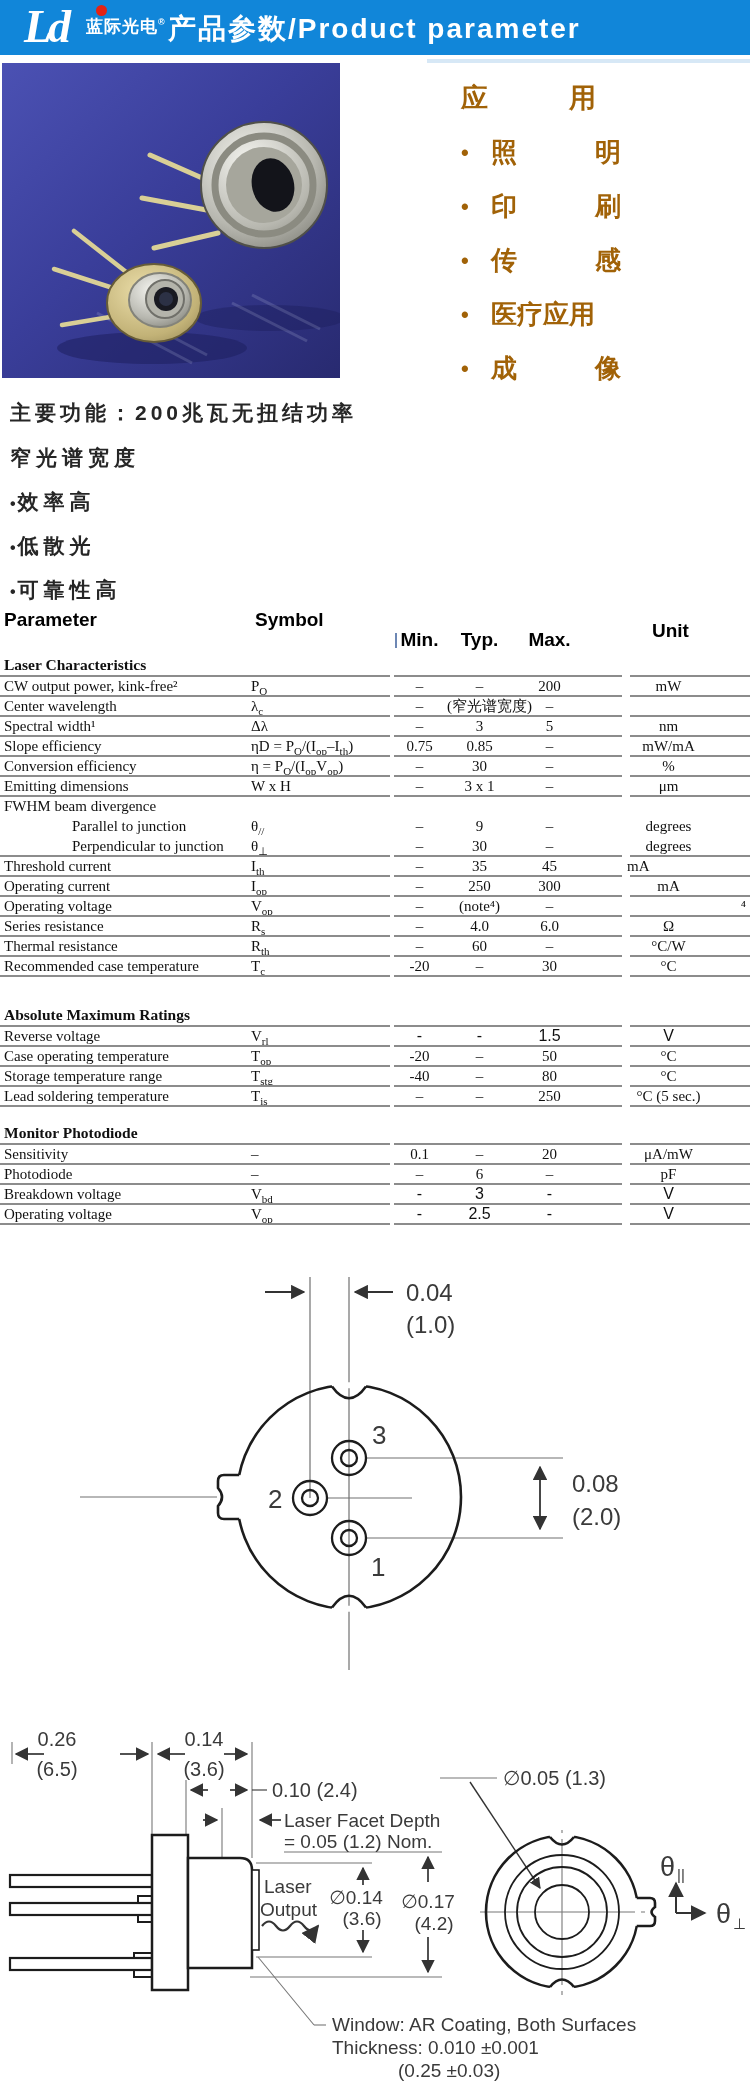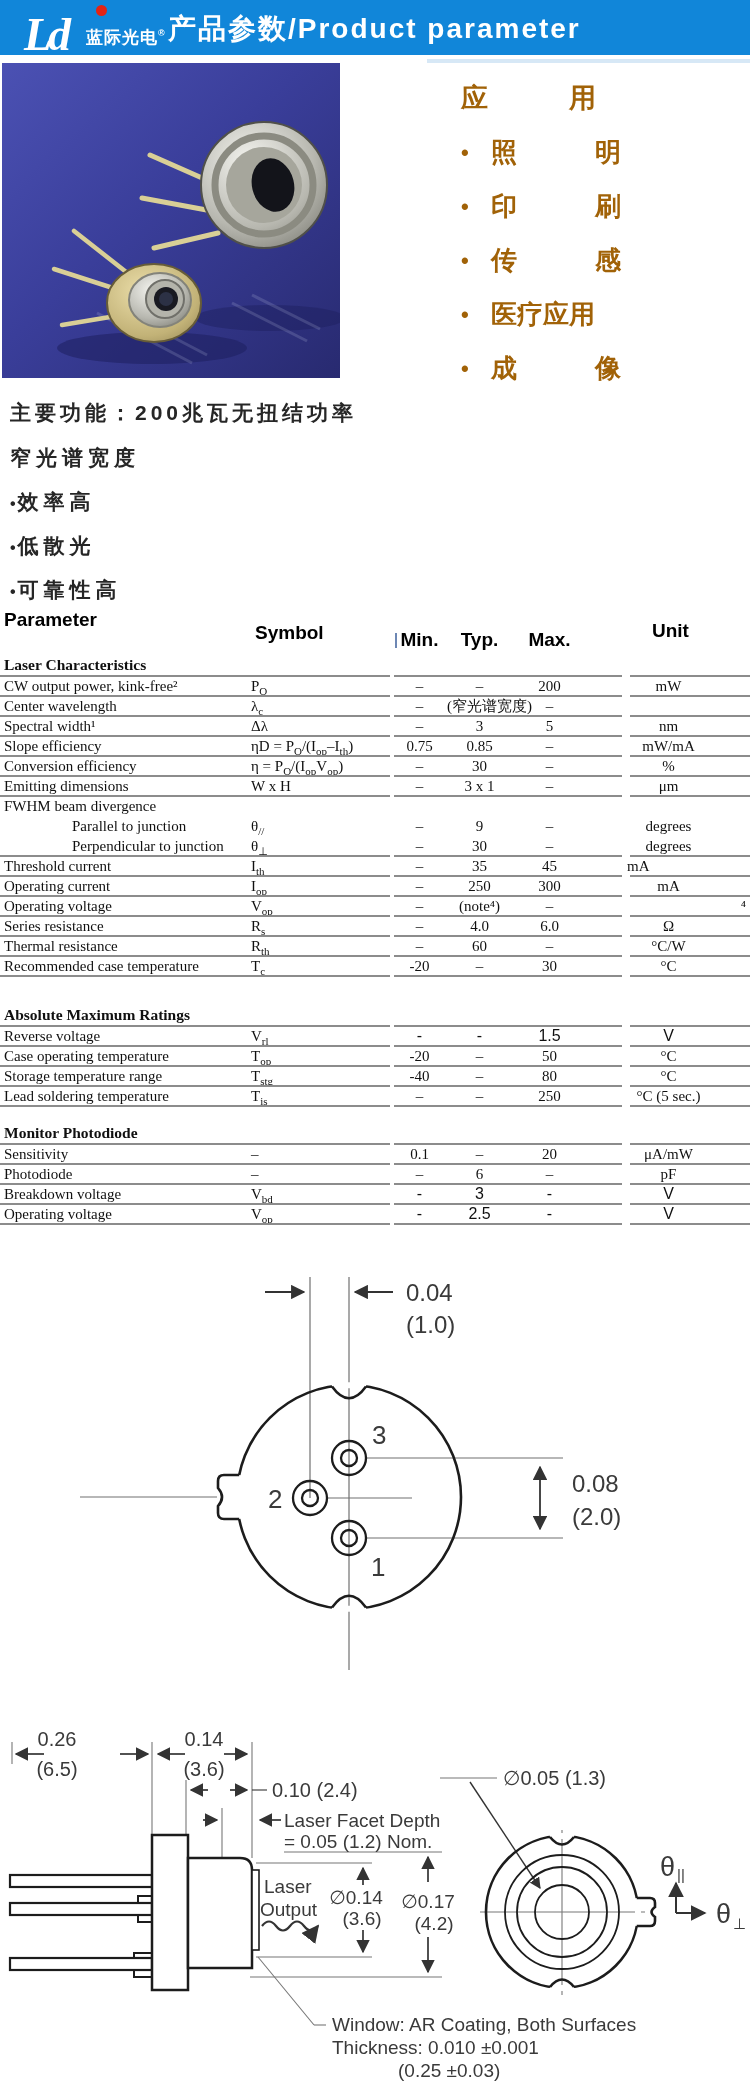--- a/index.html
+++ b/index.html
@@ -3,23 +3,23 @@
 <meta charset="utf-8">
 <style>
   html,body{margin:0;padding:0;}
   body{width:750px;height:2097px;background:#fff;font-family:"Liberation Sans",sans-serif;position:relative;}
   .page{position:absolute;left:0;top:0;width:750px;height:2097px;overflow:hidden;background:#fff;}
   .abs{position:absolute;}
 
   
   .hdr{position:absolute;left:0;top:0;width:750px;height:55px;background:#1186d9;}
   .logo{position:absolute;left:24px;top:2px;width:150px;height:52px;color:#fff;}
-  .logo-mark{position:absolute;left:0;top:8px;font-family:"Liberation Serif",serif;font-style:italic;font-weight:bold;font-size:46px;line-height:50px;letter-spacing:-4px;}
+  .logo-mark{position:absolute;left:0;top:0;font-family:"Liberation Serif",serif;font-style:italic;font-weight:bold;font-size:46px;line-height:50px;letter-spacing:-4px;}
   .logo-dot{position:absolute;left:72px;top:3px;width:11px;height:11px;background:#e42314;border-radius:50%;}
-  .logo-cn{position:absolute;left:62px;top:24px;font-size:17px;font-weight:bold;white-space:nowrap;letter-spacing:1px;}
+  .logo-cn{position:absolute;left:62px;top:13px;font-size:17px;font-weight:bold;white-space:nowrap;letter-spacing:1px;}
   .reg{font-size:9px;vertical-align:super;}
   .hdr-title{position:absolute;left:168px;top:10px;font-size:28px;font-weight:bold;color:#fff;letter-spacing:2px;white-space:nowrap;}
 
   
   .photo{position:absolute;left:2px;top:63px;width:338px;height:315px;}
 
   
   .apps-line{position:absolute;left:427px;top:59px;width:323px;height:4px;background:#d7e8f6;}
   .apps{position:absolute;left:430px;top:80px;width:315px;color:#a16207;}
   .apps-title{font-size:27px;font-weight:bold;padding-left:31px;white-space:nowrap;}
@@ -30,21 +30,21 @@
   .features{position:absolute;left:10px;top:399px;width:730px;color:#262626;font-weight:bold;}
   .f-line1{font-size:21px;letter-spacing:4px;white-space:nowrap;}
   .f-line2{font-size:21px;letter-spacing:5px;margin-top:17px;}
   .f-item{font-size:21px;letter-spacing:5px;margin-top:16px;}
   .f-item .bullet{font-size:16px;margin-right:2px;letter-spacing:0;}
 
   
   .spec{position:absolute;left:0;top:600px;width:750px;font-family:"Liberation Serif",serif;font-size:15px;color:#101010;}
   .spec .hdrrow{position:absolute;height:20px;line-height:20px;width:750px;font-family:"Liberation Sans",sans-serif;font-weight:bold;color:#000000;font-size:19px;}
   .hdr1{top:10px;} .hdr2{top:30px;}
-  .h-param{position:absolute;left:4px;} .h-symbol{position:absolute;left:255px;margin-top:13px;}
+  .h-param{position:absolute;left:4px;} .h-symbol{position:absolute;left:255px;}
   .h-unit{position:absolute;left:652px;margin-top:11px;}
   .h-min{position:absolute;left:392px;width:55px;text-align:center;}
   .h-typ{position:absolute;left:447px;width:65px;text-align:center;}
   .h-max{position:absolute;left:512px;width:75px;text-align:center;}
   .vbar{position:absolute;left:395px;top:3px;width:2px;height:15px;background:#6d87b4;}
   .tbody{padding-top:54px;}
   .sec-title{font-weight:bold;font-size:15.5px;height:22px;line-height:22px;padding-left:4px;font-family:"Liberation Serif",serif;}
   .sec-title.gap-lg{margin-top:26px;} .sec-title.gap-sm{margin-top:14px;}
   .trow{position:relative;display:flex;height:20px;line-height:20px;}
   .cell{overflow:visible;white-space:nowrap;}

